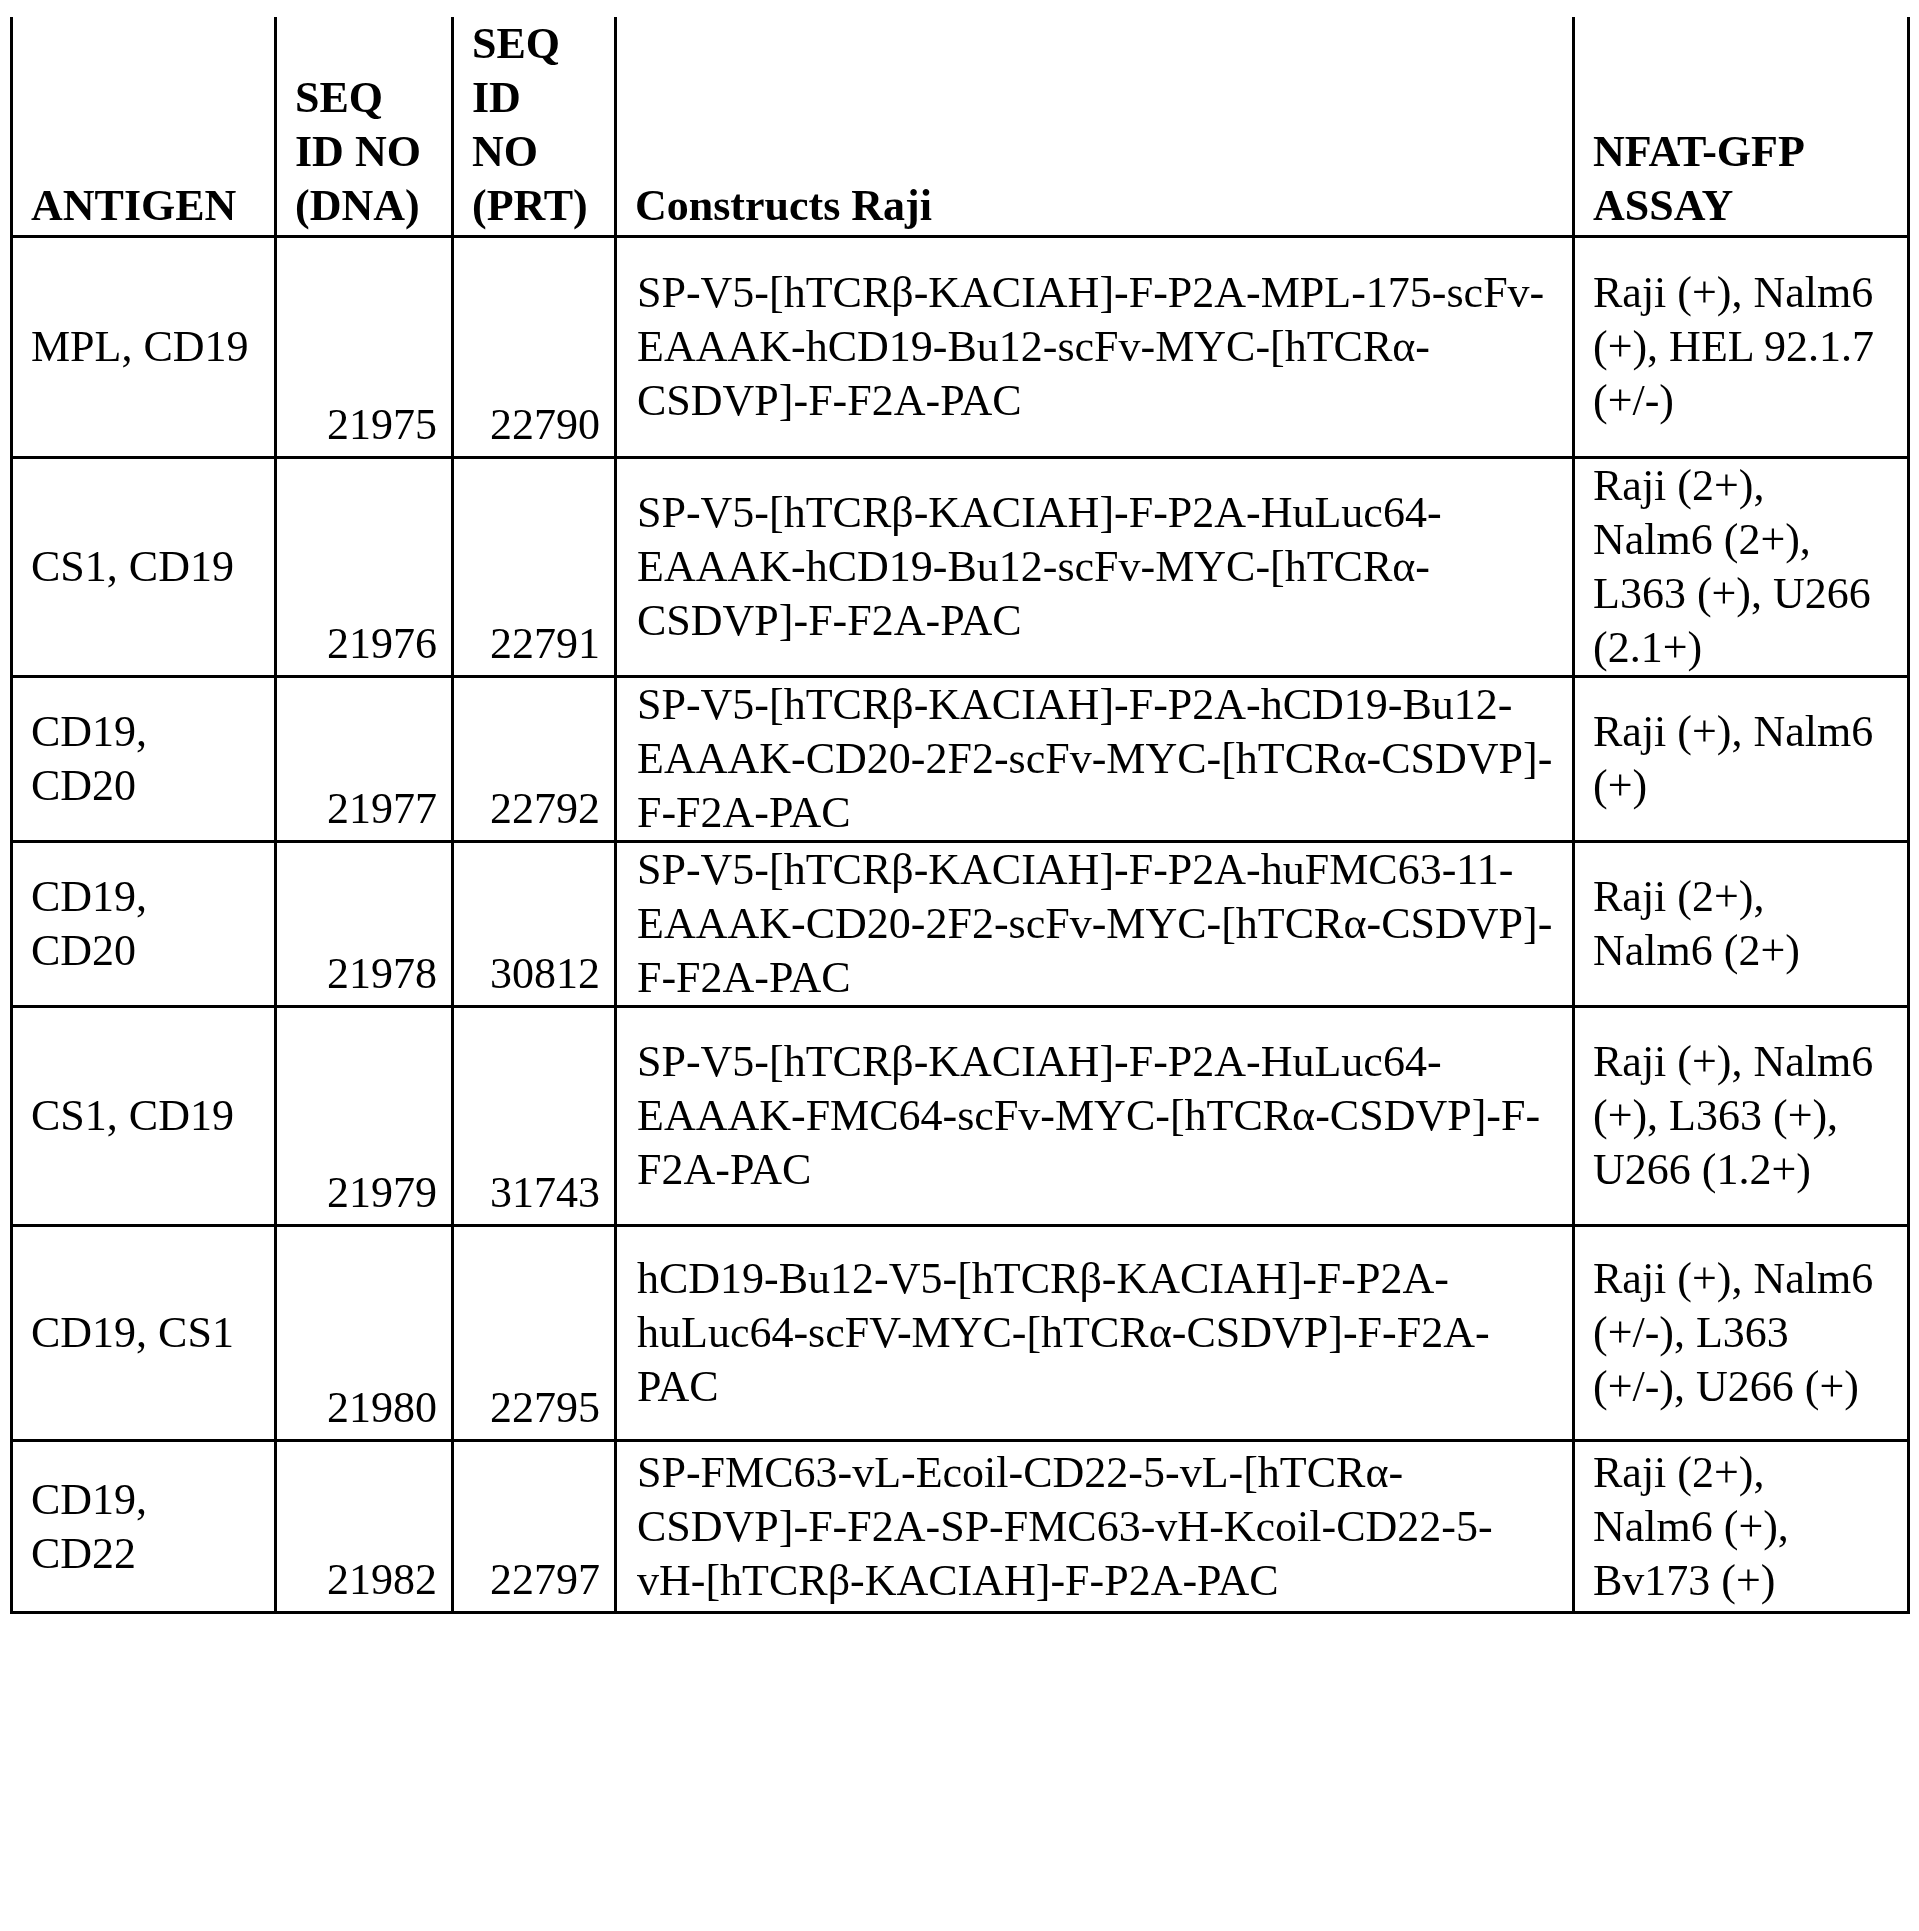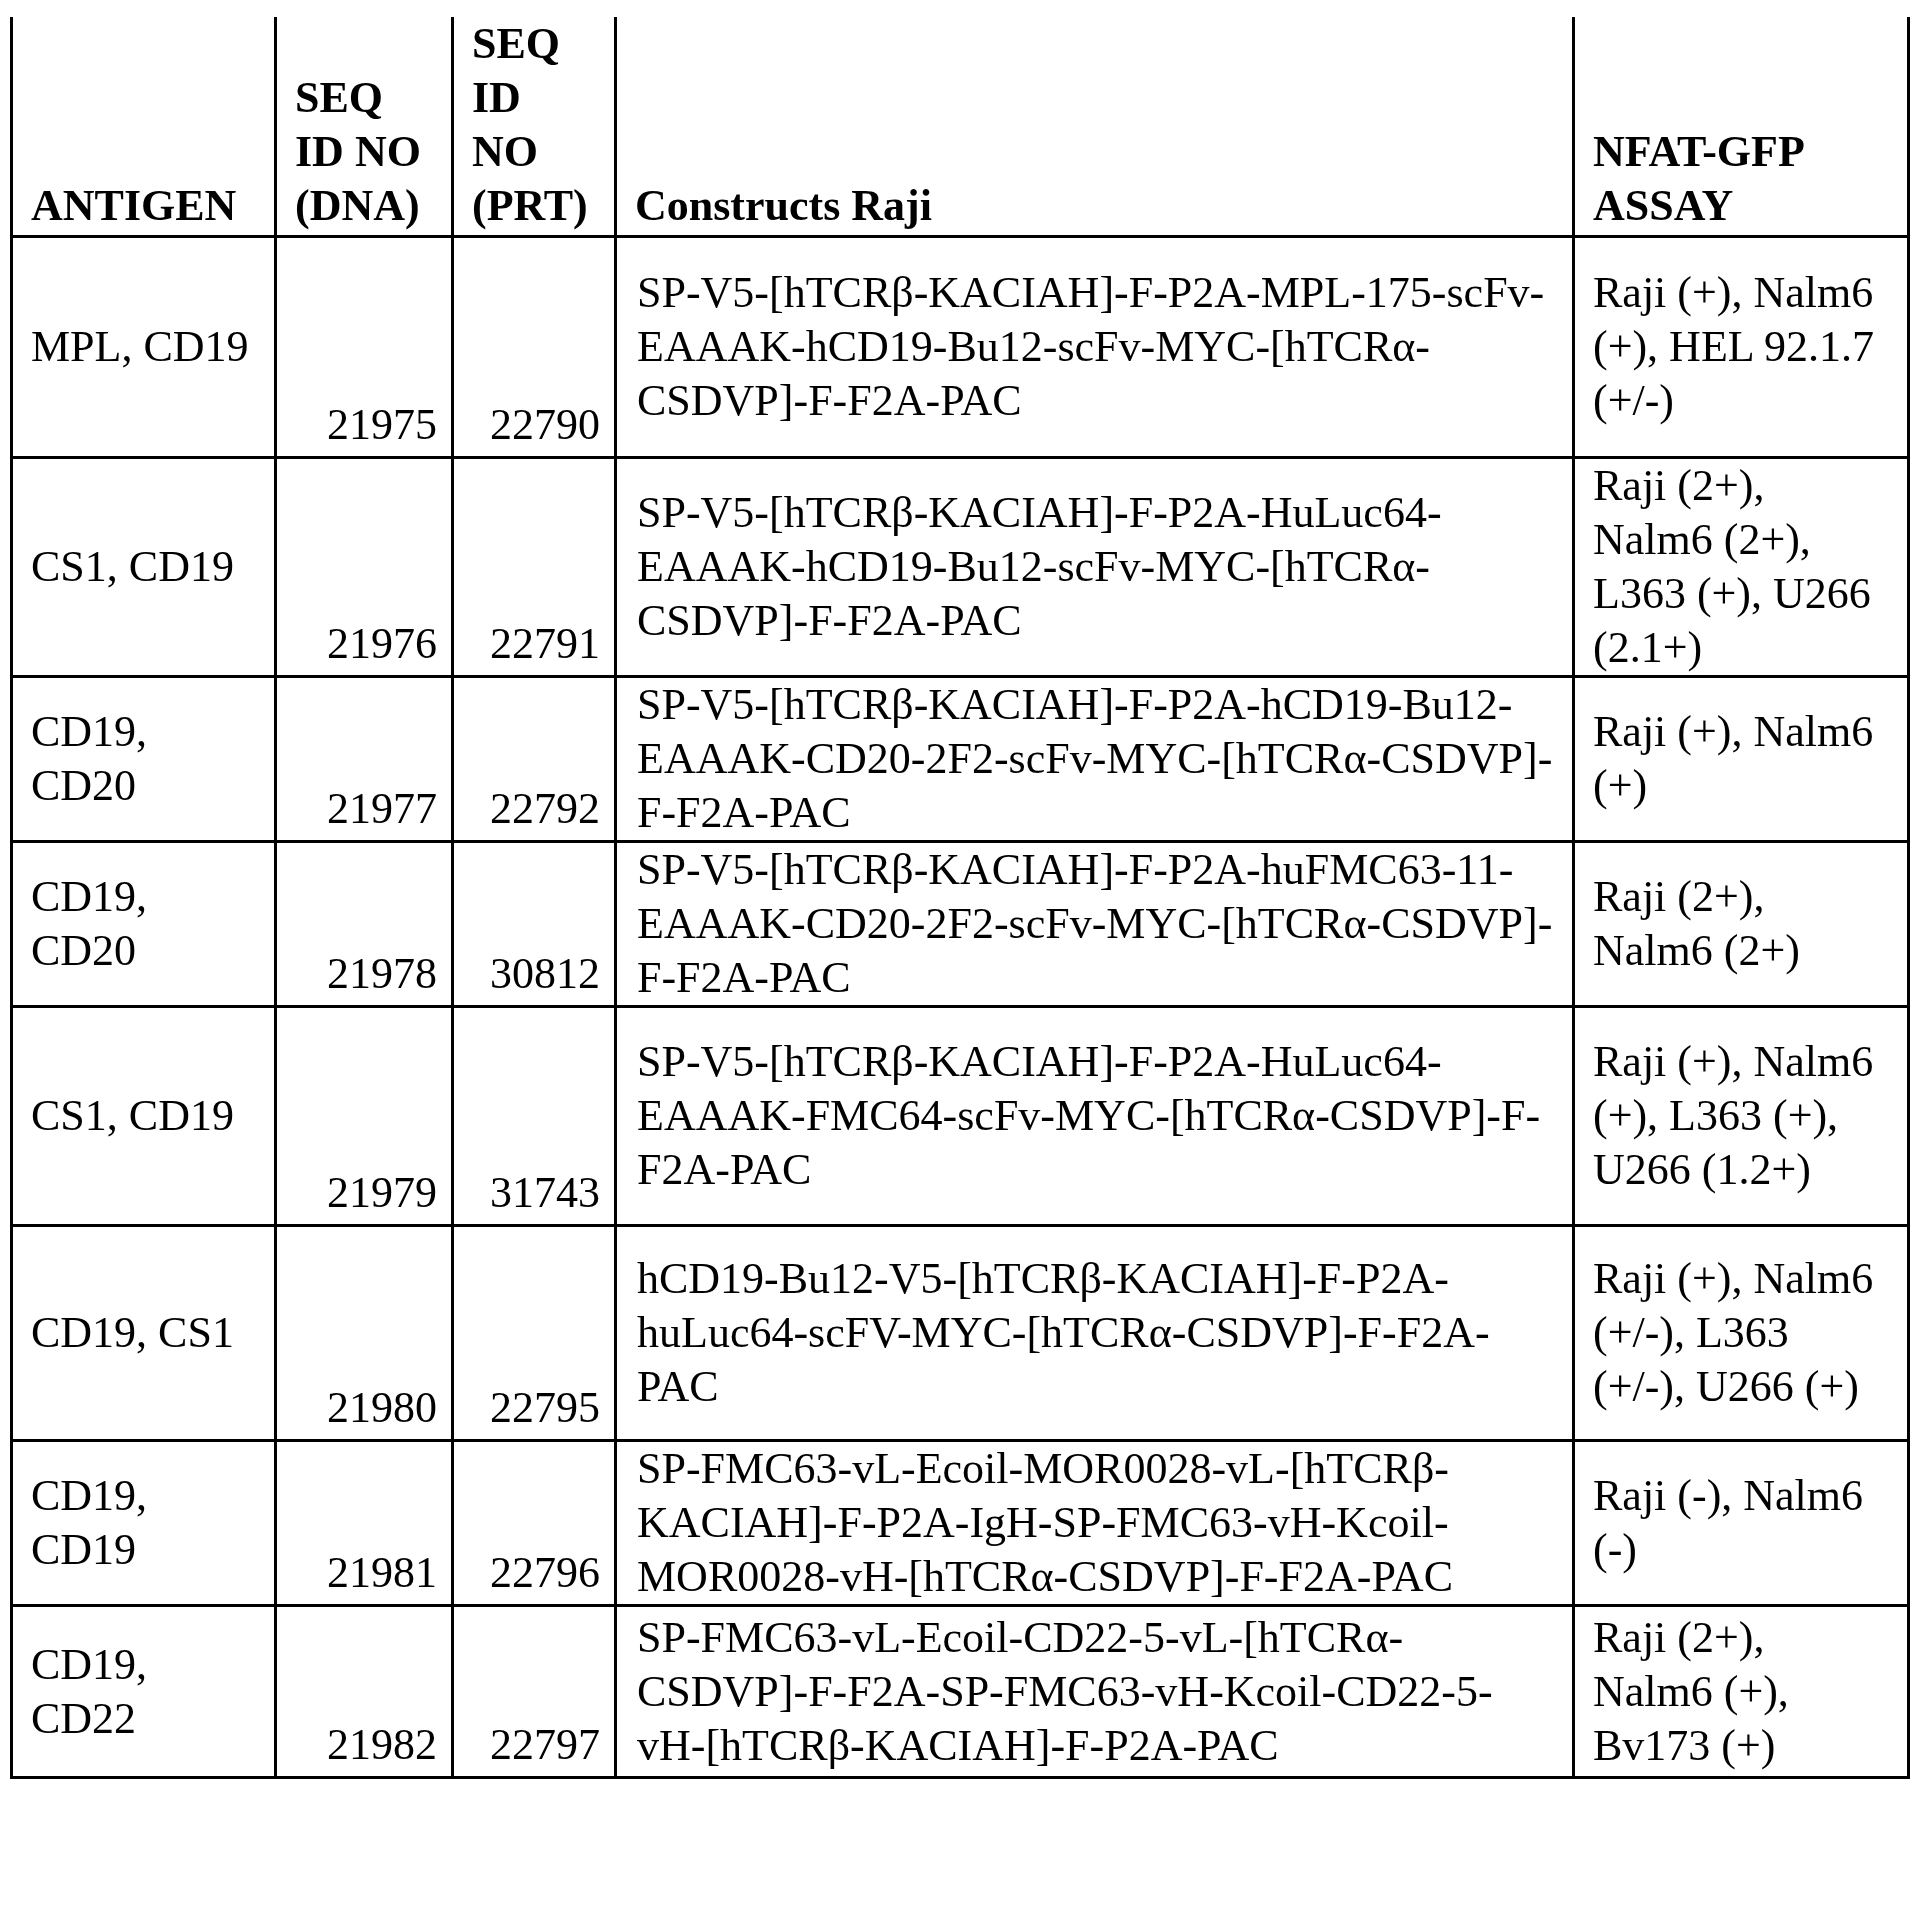--- a/index.html
+++ b/index.html
@@ -78,27 +78,20 @@
       <td class="construct">SP-V5-[hTCRβ-KACIAH]-F-P2A-HuLuc64-EAAAK-FMC64-scFv-MYC-[hTCRα-CSDVP]-F-F2A-PAC</td>
       <td class="assay">Raji (+), Nalm6 (+), L363 (+), U266 (1.2+)</td>
     </tr>
     <tr class="r6">
       <td class="antigen">CD19, CS1</td>
       <td class="num">21980</td>
       <td class="num">22795</td>
       <td class="construct">hCD19-Bu12-V5-[hTCRβ-KACIAH]-F-P2A-huLuc64-scFV-MYC-[hTCRα-CSDVP]-F-F2A-PAC</td>
       <td class="assay">Raji (+), Nalm6 (+/-), L363 (+/-), U266 (+)</td>
     </tr>
-    <tr class="r7">
-      <td class="antigen">CD19, CD19</td>
-      <td class="num">21981</td>
-      <td class="num">22796</td>
-      <td class="construct">SP-FMC63-vL-Ecoil-MOR0028-vL-[hTCRβ-KACIAH]-F-P2A-IgH-SP-FMC63-vH-Kcoil-MOR0028-vH-[hTCRα-CSDVP]-F-F2A-PAC</td>
-      <td class="assay">Raji (-), Nalm6 (-)</td>
-    </tr>
     <tr class="r8">
       <td class="antigen">CD19, CD22</td>
       <td class="num">21982</td>
       <td class="num">22797</td>
       <td class="construct">SP-FMC63-vL-Ecoil-CD22-5-vL-[hTCRα-CSDVP]-F-F2A-SP-FMC63-vH-Kcoil-CD22-5-vH-[hTCRβ-KACIAH]-F-P2A-PAC</td>
       <td class="assay">Raji (2+), Nalm6 (+), Bv173 (+)</td>
     </tr>
   </tbody>
 </table>
 </div>

